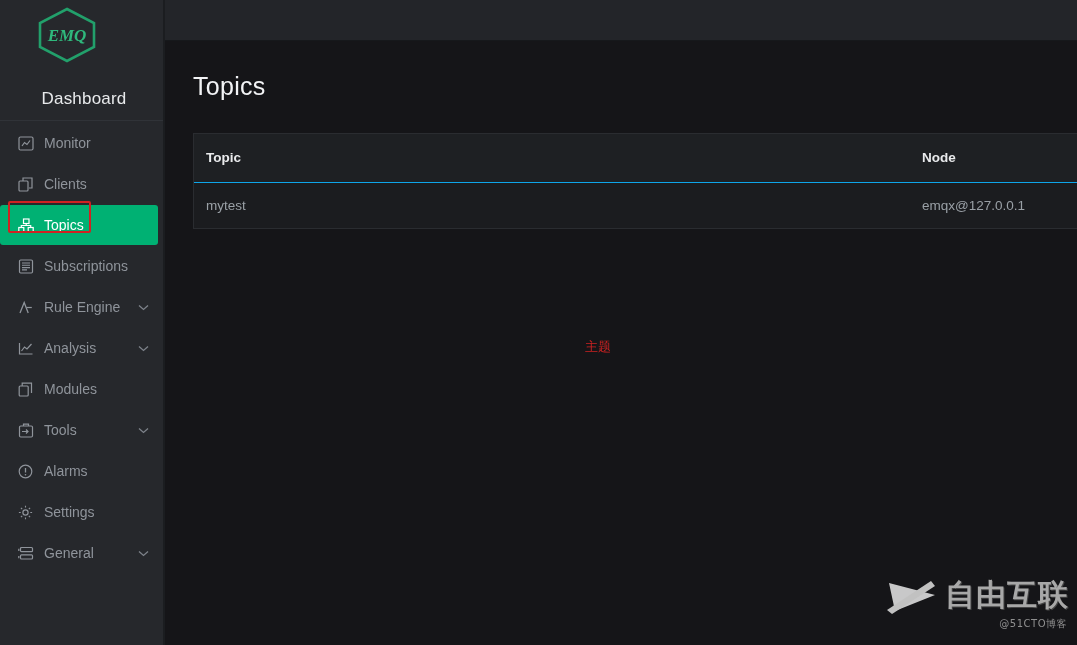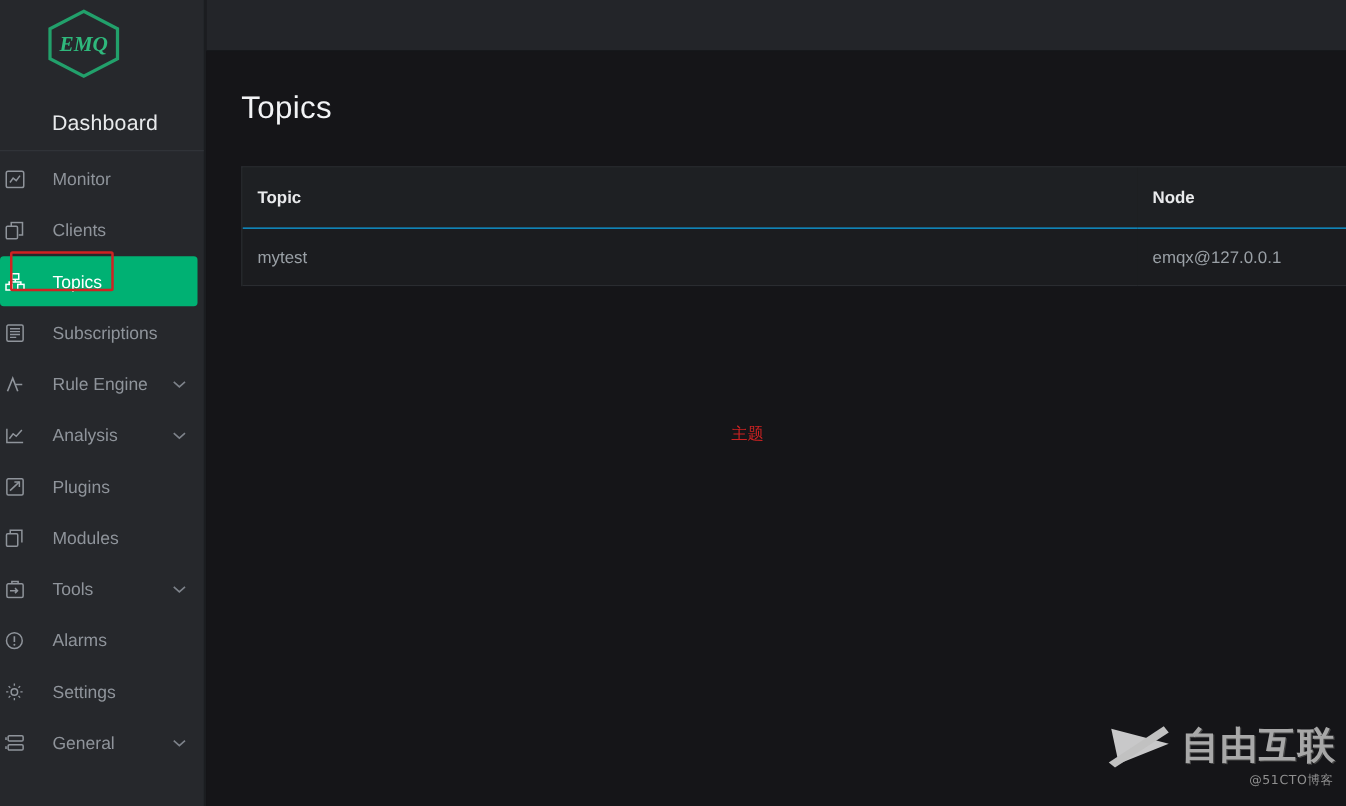--- a/index.html
+++ b/index.html
@@ -69,22 +69,21 @@
   .menu-item {
     position: relative;
     height: 40px;
     margin: 1px 5px 1px 0;
     border-radius: 3px;
     display: flex;
     align-items: center;
     color: #8f949b;
     font-size: 14px;
     cursor: pointer;
-    padding-left: 0;
-    gap: 12px;
+    padding-left: 14px;
   }
   .menu-item .m-icon {
     width: 26px;
     min-width: 26px;
     height: 20px;
     margin-left: -6px;
     margin-right: 10px;
     display: flex;
     align-items: center;
     justify-content: flex-end;
@@ -215,21 +214,21 @@
     user-select: none;
   }
   .wm-row {
     display: flex;
     align-items: center;
     justify-content: flex-end;
     height: 40px;
   }
   .wm-x { width: 58px; height: 40px; margin-right: 2px; }
   .wm-cn {
-    font-family: Liberation Sans, sans-serif;
+    font-family: Liberation Mono, monospace;
     font-size: 30px;
     font-weight: bold;
     color: #b5b5b5;
     letter-spacing: 1px;
     line-height: 1;
     text-shadow: 1px 1px 0 #4a4a4a;
   }
   .wm-sub {
     text-align: right;
     font-family: "DejaVu Sans", sans-serif;
@@ -325,30 +324,20 @@
           </svg>
         </span>
         <span class="m-label">Analysis</span>
         <span class="m-arrow">
           <svg width="11" height="7" viewBox="0 0 11 7">
               <polyline points="1,1.5 5.5,5.5 10,1.5" fill="none" stroke="currentColor" stroke-width="1.3"></polyline>
             </svg>
         </span>
       </div>
 
-      <div class="menu-item">
-        <span class="m-icon">
-          <svg width="16" height="15" viewBox="0 0 16 15">
-            <rect x="1.5" y="1" width="13" height="13" rx="1.2" fill="none" stroke="currentColor" stroke-width="1.2"></rect>
-            <polyline points="4,10.5 11.5,3.5" fill="none" stroke="currentColor" stroke-width="1.2"></polyline>
-            <polyline points="7.5,3.5 11.5,3.5 11.5,7.5" fill="none" stroke="currentColor" stroke-width="1.2"></polyline>
-          </svg>
-        </span>
-        <span class="m-label">Plugins</span>
-      </div>
 
       <div class="menu-item">
         <span class="m-icon">
           <svg width="16" height="15" viewBox="0 0 16 15">
             <rect x="1.2" y="4" width="9" height="10" rx="1" fill="none" stroke="currentColor" stroke-width="1.2"></rect>
             <path d="M4.2 4 V1.2 H13.5 V11" fill="none" stroke="currentColor" stroke-width="1.2"></path>
           </svg>
         </span>
         <span class="m-label">Modules</span>
       </div>

